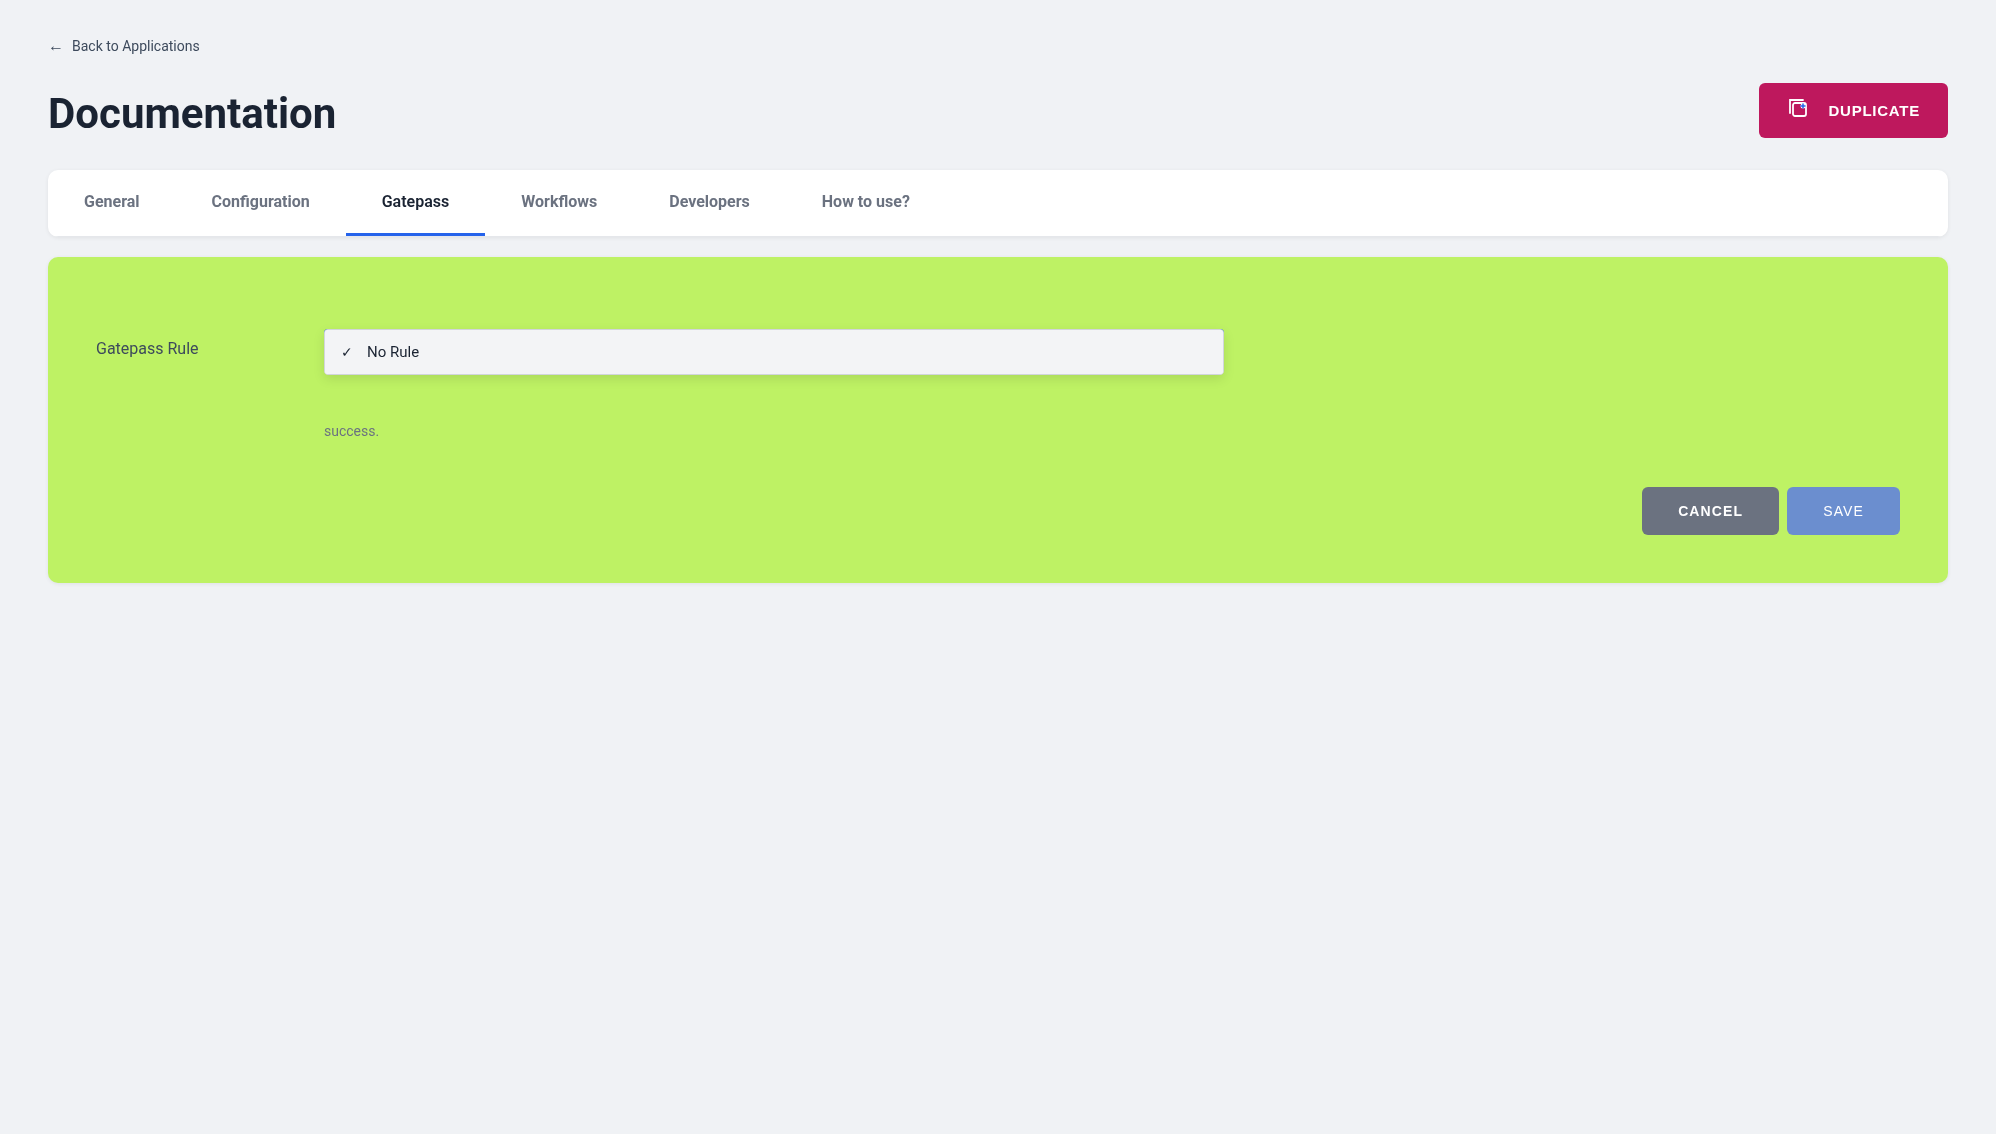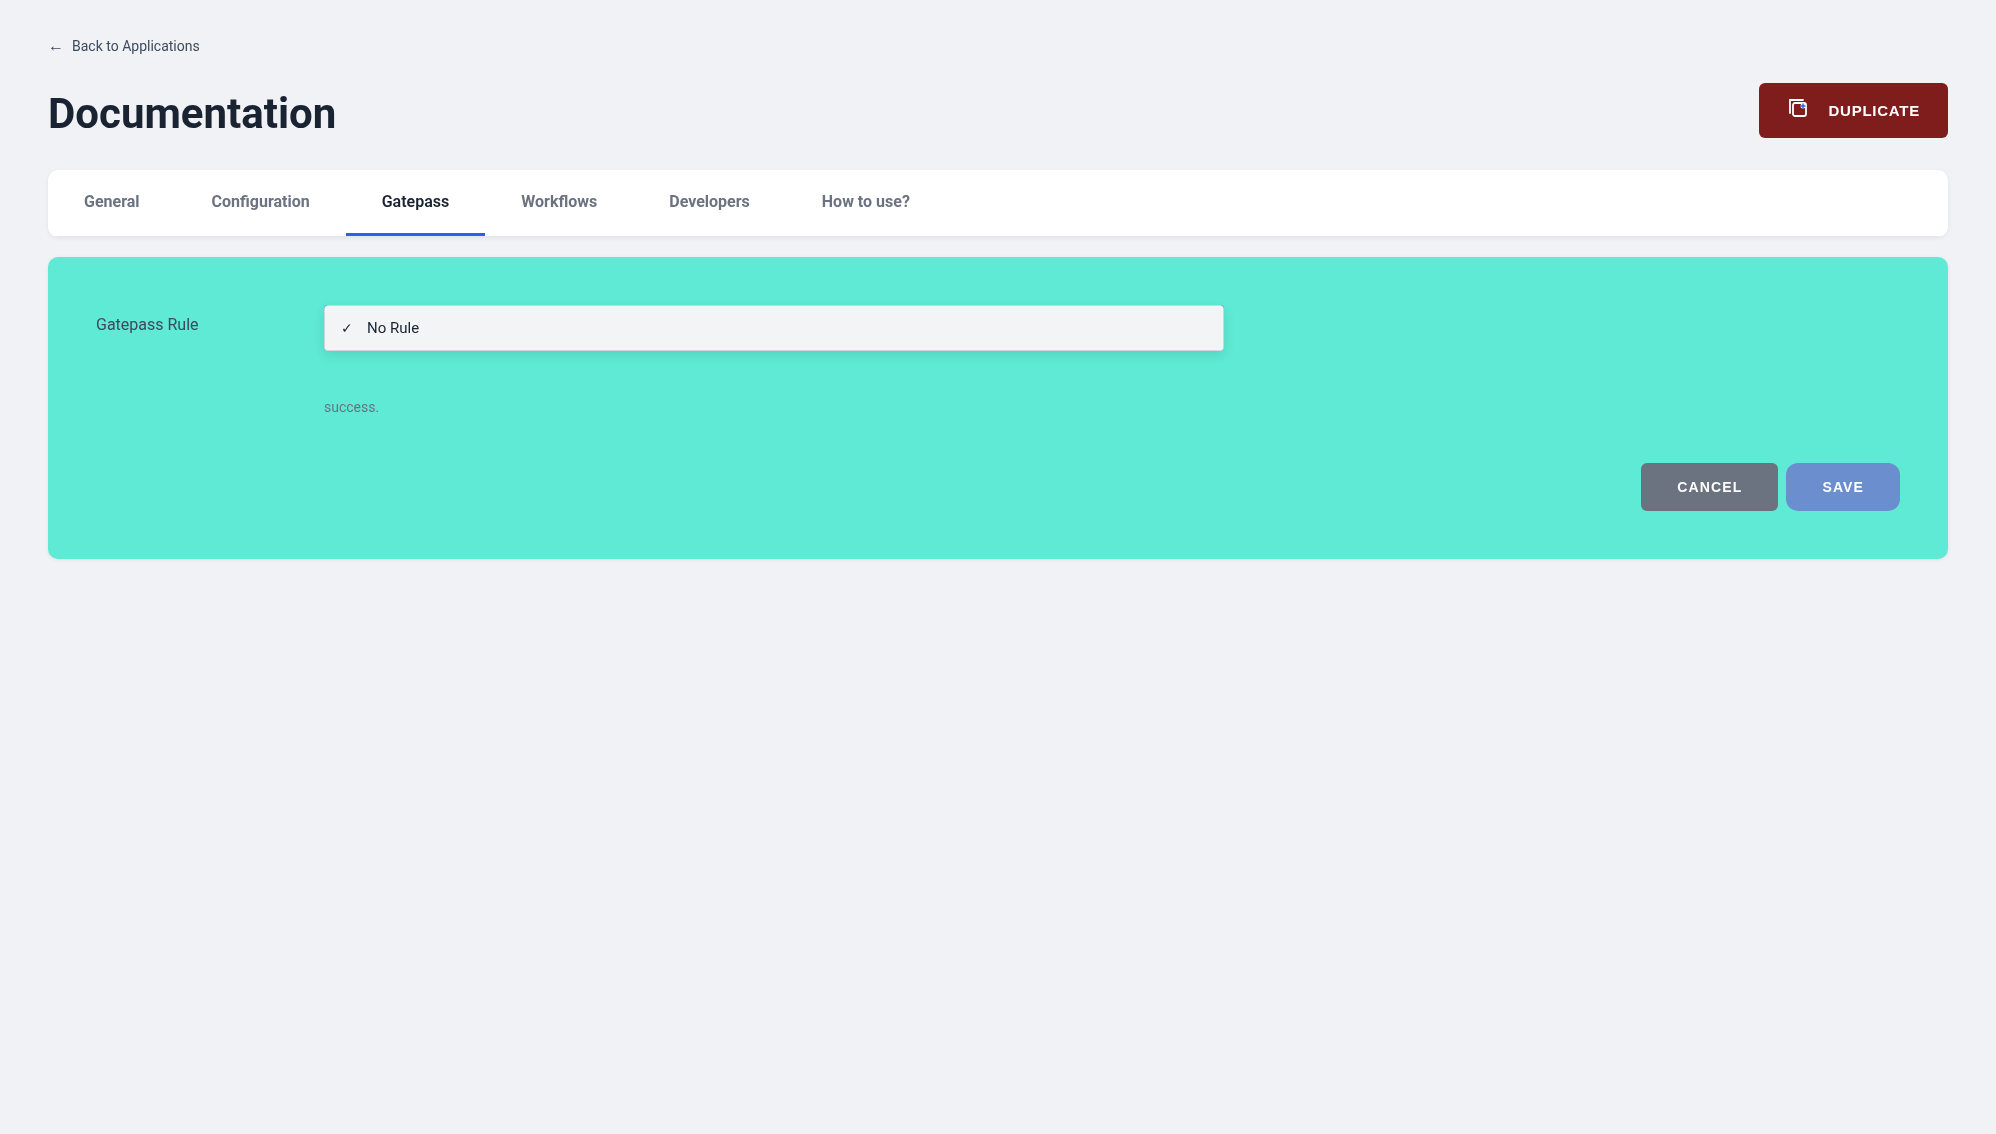--- a/index.html
+++ b/index.html
@@ -46,21 +46,21 @@
     .page-title {
       font-size: 42px;
       font-weight: 700;
       color: #1a2332;
     }
 
     .duplicate-button {
       display: flex;
       align-items: center;
       gap: 20px;
-      background-color: #7f1d1d;
+      background-color: #be185d;
       color: white;
       border: none;
       border-radius: 6px;
       padding: 14px 28px;
       font-size: 15px;
       font-weight: 700;
       letter-spacing: 0.05em;
       cursor: pointer;
     }
 
@@ -91,24 +91,24 @@
       white-space: nowrap;
     }
 
     .tab-item.active {
       color: #1a2332;
       font-weight: 600;
       border-bottom: 3px solid #2563eb;
     }
 
     .content-card {
-      background: #5eead4;
+      background: #bef264;
       border-radius: 10px;
       box-shadow: 0 1px 4px rgba(0,0,0,0.07);
-      padding: 48px 48px 48px 48px;
+      padding: 72px 48px 48px 48px;
       position: relative;
     }
 
     .form-section {
       display: flex;
       align-items: flex-start;
       gap: 48px;
       margin-bottom: 40px;
     }
 
@@ -198,24 +198,24 @@
       font-size: 14px;
       font-weight: 700;
       letter-spacing: 0.08em;
       cursor: pointer;
     }
 
     .save-button {
       background: #6b8ecf;
       color: white;
       border: none;
-      border-radius: 12px;
+      border-radius: 6px;
       padding: 16px 36px;
       font-size: 14px;
-      font-weight: 700;
+      font-weight: 400;
       letter-spacing: 0.08em;
       cursor: pointer;
     }
   </style>
 </head>
 <body>
 
 <div class="page-container">
 
   <a class="back-link">

